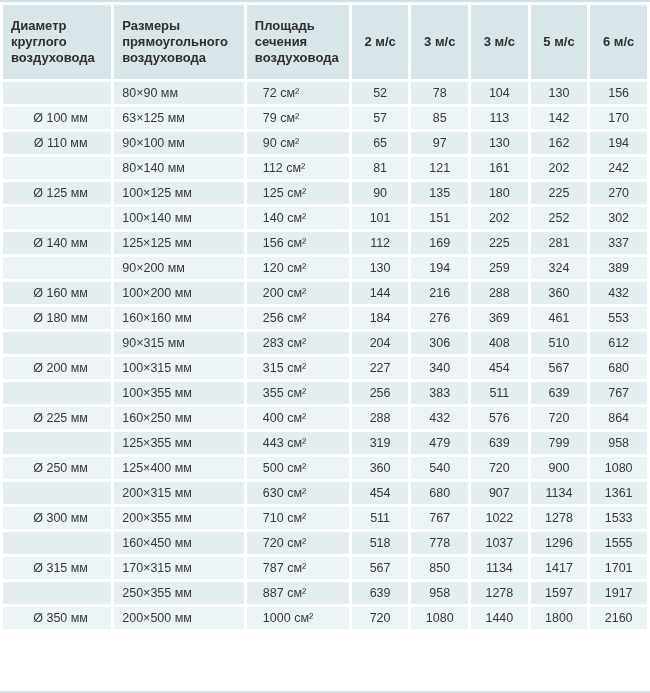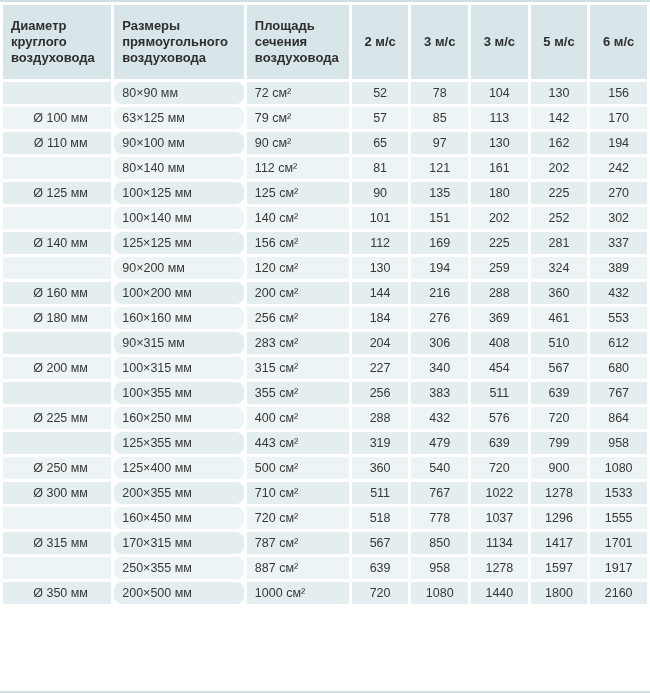--- a/index.html
+++ b/index.html
@@ -53,22 +53,22 @@
   
   tbody td{
     height:20px;
     line-height:20px;
     vertical-align:middle;
     white-space:nowrap;
   }
   tbody tr:nth-child(odd) td{ background:#e4eef1; }
   tbody tr:nth-child(even) td{ background:#edf4f6; }
   td.c-diam{ text-align:center; padding-left:8px; }
-  td.c-size{ text-align:left; padding-left:8px;border-radius:8px; }
-  td.c-area{ text-align:left; padding-left:8px; }
+  td.c-size{ text-align:left; padding-left:8px; }
+  td.c-area{ text-align:left; padding-left:16px; }
   td.c-num{ text-align:center; }
 </style>
 </head>
 <body>
 
 <div class="page">
   <table class="duct">
     <colgroup>
       <col class="c1">
         <col class="c2">
@@ -246,20 +246,30 @@
       <td class="c-diam">Ø 250 мм</td>
       <td class="c-size">125×400 мм</td>
       <td class="c-area">500 см²</td>
       <td class="c-num">360</td>
       <td class="c-num">540</td>
       <td class="c-num">720</td>
       <td class="c-num">900</td>
       <td class="c-num">1080</td>
     </tr>
         <tr>
+      <td class="c-diam"></td>
+      <td class="c-size">200×315 мм</td>
+      <td class="c-area">630 см²</td>
+      <td class="c-num">454</td>
+      <td class="c-num">680</td>
+      <td class="c-num">907</td>
+      <td class="c-num">1134</td>
+      <td class="c-num">1361</td>
+    </tr>
+        <tr>
       <td class="c-diam">Ø 300 мм</td>
       <td class="c-size">200×355 мм</td>
       <td class="c-area">710 см²</td>
       <td class="c-num">511</td>
       <td class="c-num">767</td>
       <td class="c-num">1022</td>
       <td class="c-num">1278</td>
       <td class="c-num">1533</td>
     </tr>
         <tr>

